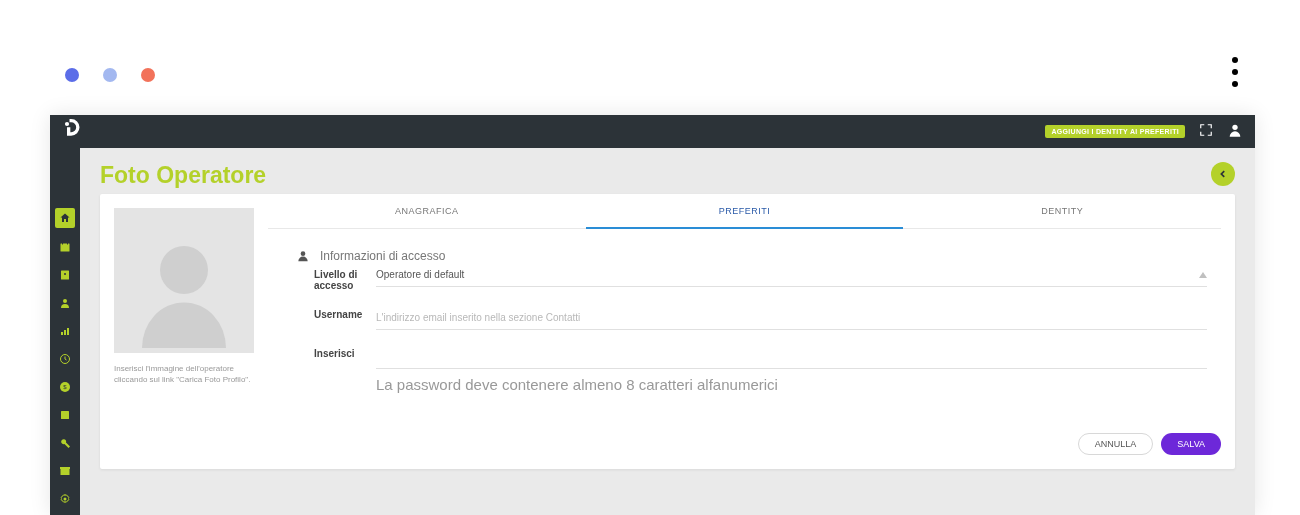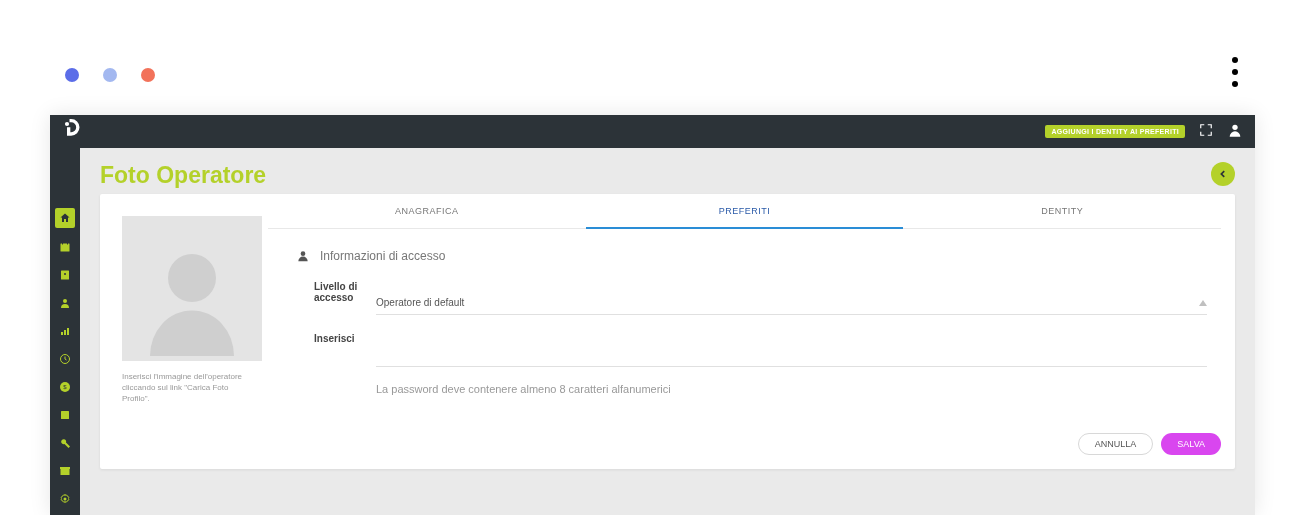--- a/index.html
+++ b/index.html
@@ -140,21 +140,21 @@
       background: #fff;
       margin-top: 5px;
       border-radius: 2px;
       box-shadow: 0 1px 3px rgba(0,0,0,0.08);
       display: flex;
       min-height: 275px;
       position: relative;
     }
     .panel-left {
       width: 168px;
-      padding: 22px;
+      padding: 14px;
       flex-shrink: 0;
     }
     .avatar-placeholder {
       width: 140px;
       height: 145px;
       background: #e4e4e4;
       display: flex;
       align-items: flex-end;
       justify-content: center;
       overflow: hidden;
@@ -198,21 +198,21 @@
 
     .section {
       padding: 20px 14px 0 28px;
     }
     .section-header {
       display: flex;
       align-items: center;
       gap: 10px;
       color: #777;
       font-size: 12px;
-      margin-bottom: 16px;
+      margin-bottom: 4px;
     }
     .section-header svg { width: 14px; height: 14px; fill: #555; }
 
     .form-row {
       display: flex;
       margin-bottom: 16px;
       align-items: flex-start;
     }
     .form-label {
       width: 80px;
@@ -228,39 +228,38 @@
     }
     .form-field input, .form-field .select-display {
       width: 100%;
       border: none;
       border-bottom: 1px solid #e0e0e0;
       padding: 2px 0 6px 0;
       font-size: 10px;
       color: #555;
       outline: none;
       background: transparent;
-      margin-top: 16px;
     }
     .form-field input::placeholder { color: #b8b8b8; }
     .form-field .select-display {
       display: flex;
       justify-content: space-between;
       align-items: center;
       color: #555;
     }
     .select-caret {
       width: 0; height: 0;
       border-left: 4px solid transparent;
       border-right: 4px solid transparent;
       border-bottom: 6px solid #c0c0c0;
     }
     .field-hint {
-      font-size: 11px;
+      font-size: 15px;
       color: #999;
-      margin-top: 16px;
+      margin-top: 7px;
     }
 
     .panel-footer {
       position: absolute;
       right: 14px;
       bottom: 14px;
       display: flex;
       gap: 8px;
     }
     .btn {
@@ -269,21 +268,21 @@
       border-radius: 11px;
       cursor: pointer;
       border: none;
     }
     .btn-cancel {
       background: #fff;
       border: 1px solid #d8d8d8;
       color: #555;
     }
     .btn-save {
-      background: #d946ef;
+      background: #6d28d9;
       color: #fff;
     }
   </style>
 </head>
 <body>
 
 <div class="browser-frame">
   <div class="browser-top">
     <div class="dots-left">
       <div class="dot dot-blue"></div>
@@ -428,20 +427,26 @@
             <div class="form-row">
               <div class="form-label">Livello di accesso</div>
               <div class="form-field">
                 <div class="select-display">
                   <span>Operatore di default</span>
                   <div class="select-caret"></div>
                 </div>
               </div>
             </div>
 
+            <div class="form-row">
+              <div class="form-label">Username</div>
+              <div class="form-field">
+                <input type="text" placeholder="L'indirizzo email inserito nella sezione Contatti" style="">
+              </div>
+            </div>
 
             <div class="form-row">
               <div class="form-label">Inserisci</div>
               <div class="form-field">
                 <input type="password" style="">
                 <div class="field-hint">La password deve contenere almeno 8 caratteri alfanumerici</div>
               </div>
             </div>
           </div>
 

